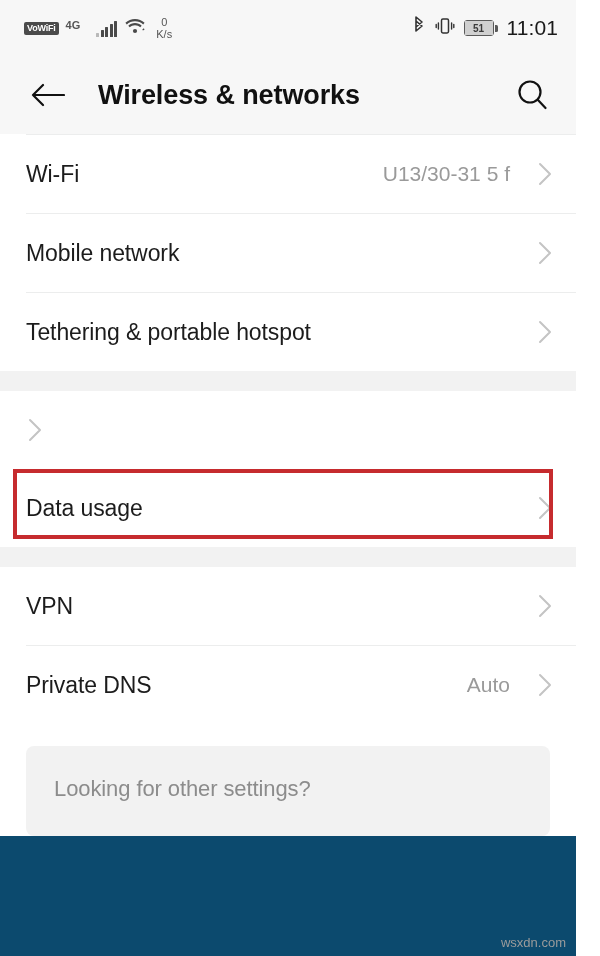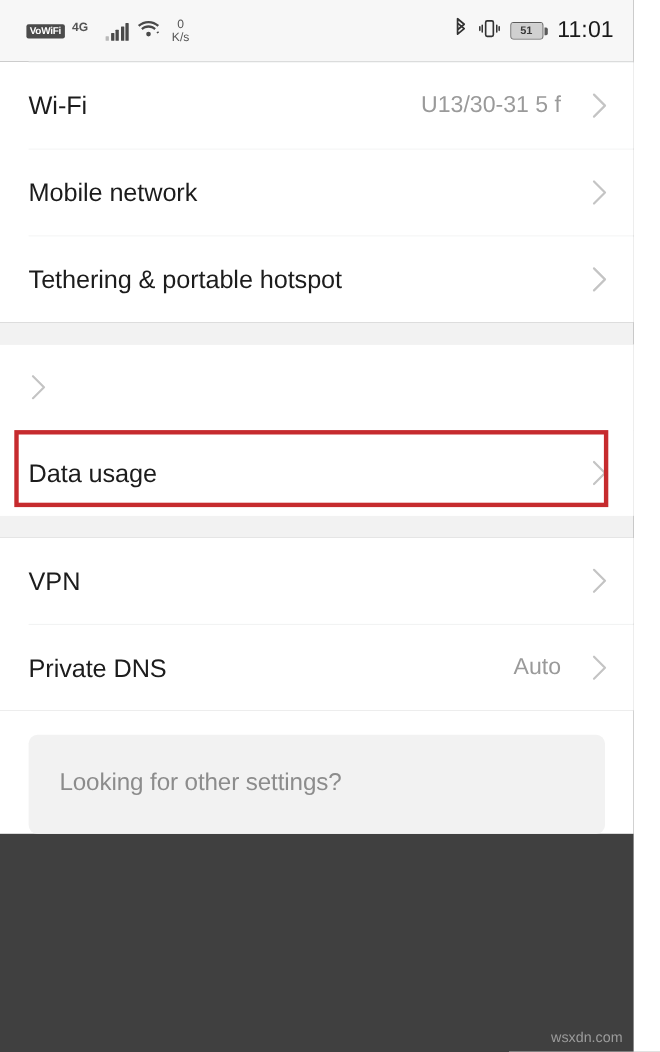--- a/index.html
+++ b/index.html
@@ -11,21 +11,21 @@
     width: 600px;
     height: 956px;
     overflow: hidden;
     font-family: "Liberation Sans", sans-serif;
     -webkit-font-smoothing: antialiased;
   }
   .phone {
     position: relative;
     width: 576px;
     height: 956px;
-    background: #404040;
+    background: #0c4a6e;
   }
 
   
   .statusbar {
     position: relative;
     height: 56px;
     background: #f7f7f7;
     display: flex;
     align-items: center;
     justify-content: space-between;
@@ -306,20 +306,34 @@
       <span class="battery">
         <span class="body">
             <span class="pct">51</span>
           </span>
         <span class="cap"></span>
       </span>
       <span class="clock">11:01</span>
     </div>
   </div>
 
+  <div class="appbar">
+    <span class="icon-btn">
+      <svg width="34" height="26" viewBox="0 0 34 26">
+        <path d="M33 13H2M12 3L2 13l10 10" stroke="#111" stroke-width="2.2" fill="none" stroke-linecap="round" stroke-linejoin="round"></path>
+      </svg>
+    </span>
+    <span class="title">Wireless &amp; networks</span>
+    <span class="icon-btn">
+      <svg width="34" height="34" viewBox="0 0 34 34">
+        <circle cx="15" cy="14" r="10.5" stroke="#111" stroke-width="2.2" fill="none"></circle>
+        <path d="M23 22l7.5 8" stroke="#111" stroke-width="2.2" fill="none" stroke-linecap="round"></path>
+      </svg>
+    </span>
+  </div>
 
   <div class="section">
 
     <div class="divider"></div>
 
     <div class="row">
       <span class="label">Wi-Fi</span>
       <span class="value">U13/30-31 5 f</span>
       <span class="chev">
         <svg width="16" height="24" viewBox="0 0 16 24">

